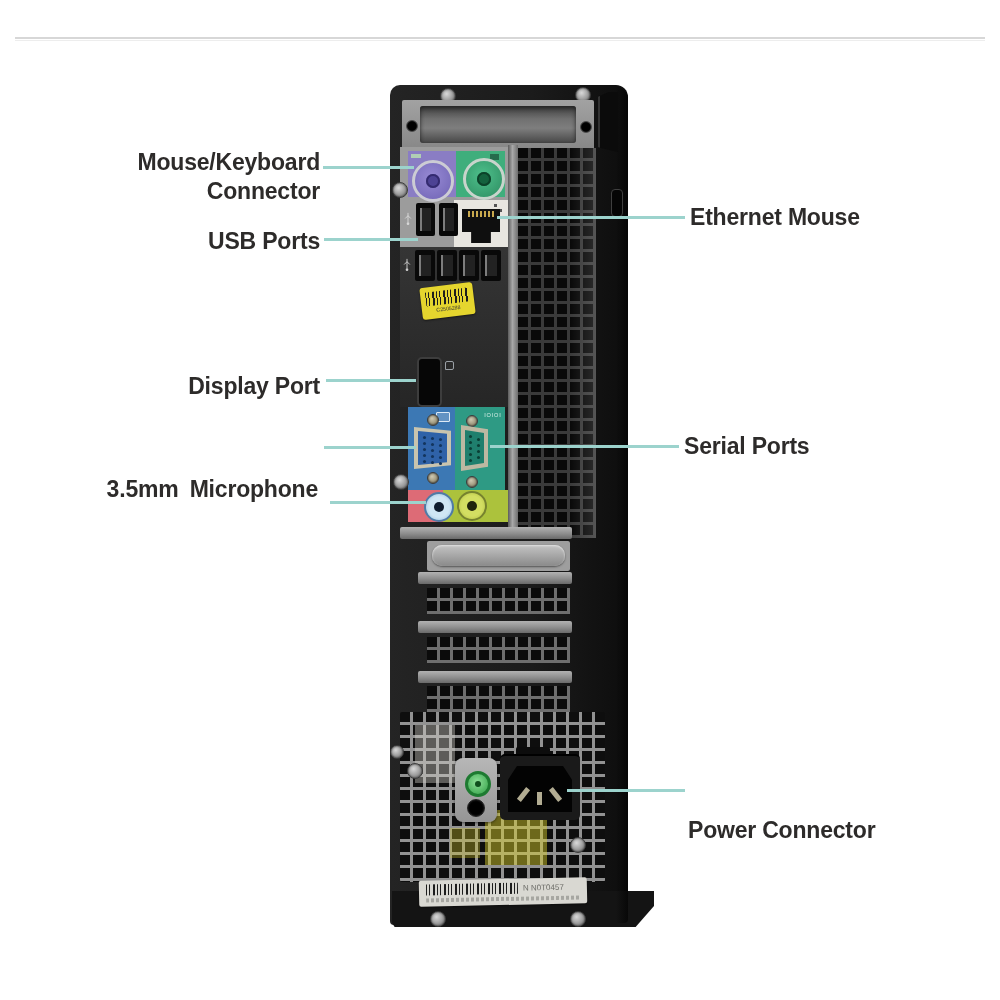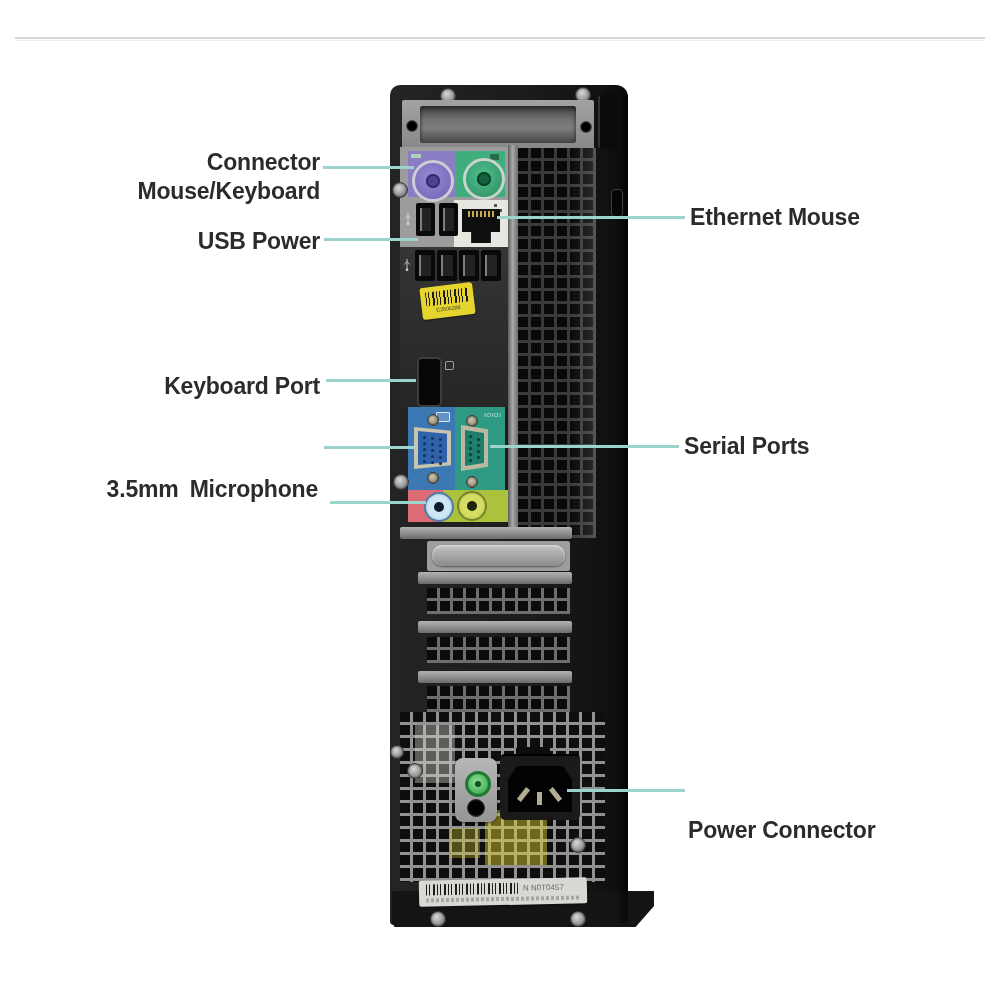--- a/index.html
+++ b/index.html
@@ -179,28 +179,28 @@
   <div class="line" style="left:323px;top:166px;width:91px;"></div>
   <div class="line" style="left:324px;top:238px;width:94px;"></div>
   <div class="line" style="left:326px;top:379px;width:90px;"></div>
   <div class="line" style="left:324px;top:446px;width:92px;"></div>
   <div class="line" style="left:330px;top:501px;width:96px;"></div>
   <div class="line" style="left:497px;top:216px;width:188px;"></div>
   <div class="line" style="left:490px;top:445px;width:189px;"></div>
   <div class="line" style="left:567px;top:789px;width:118px;"></div>
 
   <div class="lbl lbl-left" style="left:80px;top:148px;">
+    <div>Mouse/Keyboard</div>
     <div>Connector</div>
-    <div>Mouse/Keyboard</div>
   </div>
   <div class="lbl lbl-left" style="left:80px;top:227px;">
-    <div>USB Power</div>
+    <div>USB Ports</div>
   </div>
   <div class="lbl lbl-left" style="left:80px;top:372px;">
-    <div>Keyboard Port</div>
+    <div>Display Port</div>
   </div>
   <div class="lbl lbl-left" style="left:78px;top:475px;word-spacing:5px;">
     <div>3.5mm Microphone</div>
   </div>
   <div class="lbl" style="left:690px;top:203px;">
     <div>Ethernet Mouse</div>
   </div>
   <div class="lbl" style="left:684px;top:432px;">
     <div>Serial Ports</div>
   </div>

